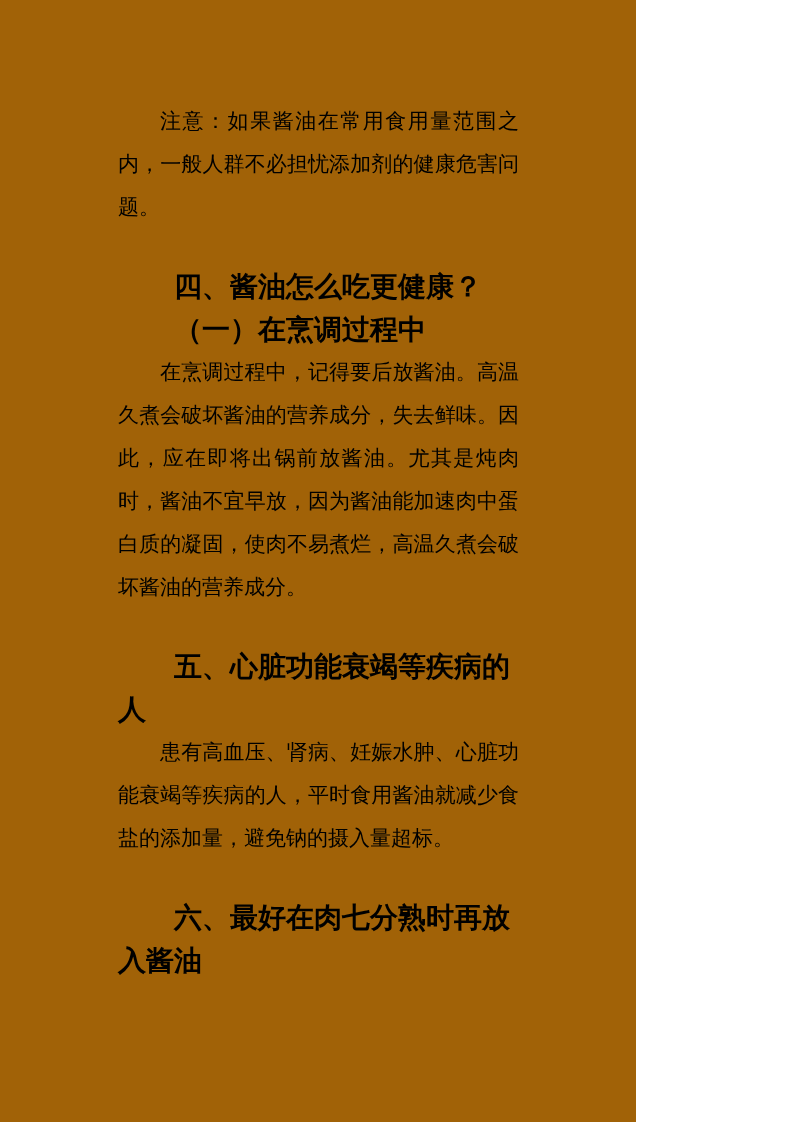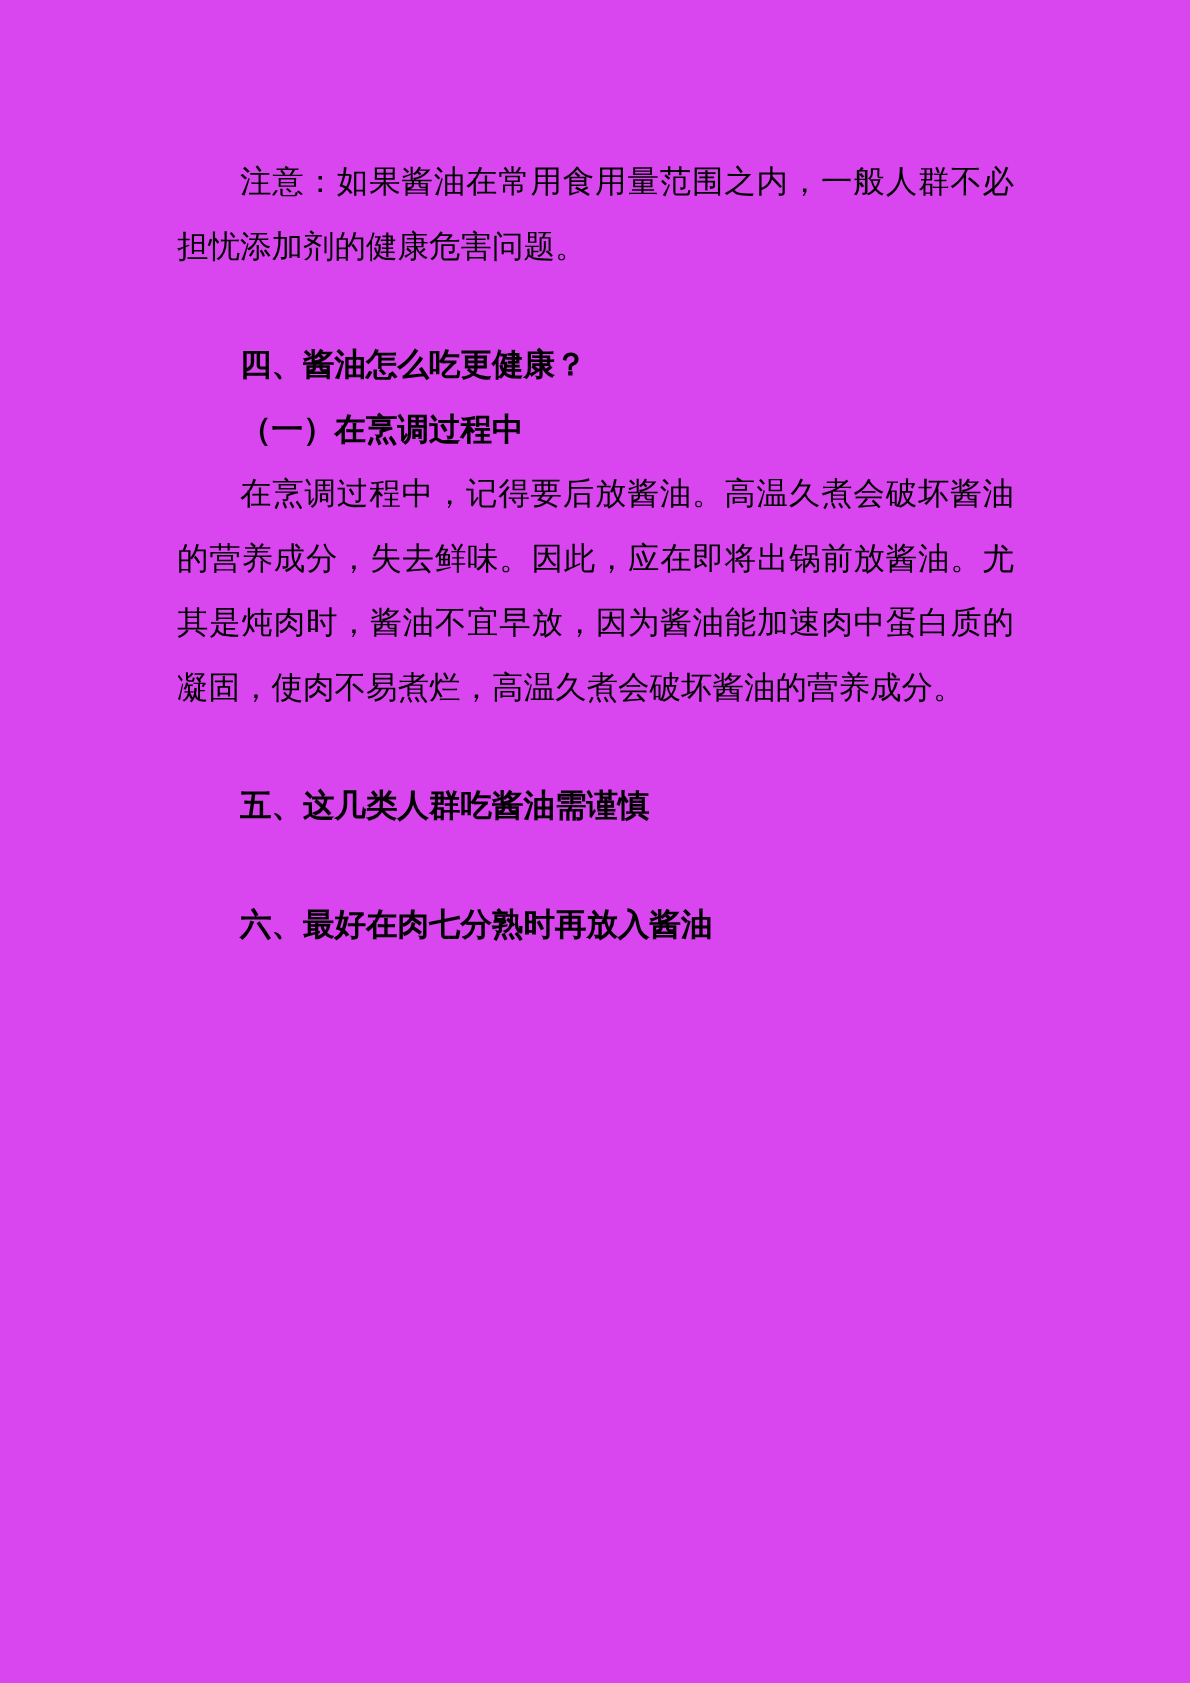--- a/index.html
+++ b/index.html
@@ -2,44 +2,44 @@
 <html><head>
 <meta charset="utf-8">
 <style>
   html, body {
     margin: 0;
     padding: 0;
     background: #ffffff;
   }
   .page {
     position: relative;
-    width: 793px;
+    width: 636px;
     height: 1122px;
-    background: #d946ef;
+    background: #a16207;
     color: #000000;
     overflow: hidden;
     box-sizing: border-box;
   }
   .content {
     box-sizing: border-box;
     padding: 100px 117px 0 118px;
   }
   .body-text {
     font-family: "Liberation Serif", "DejaVu Serif", serif;
     font-size: 21px;
     line-height: 43px;
     text-align: justify;
     text-indent: 2em;
     margin: 0;
     color: #000000;
   }
   .heading {
     font-family: "Liberation Sans", "DejaVu Sans", sans-serif;
     font-weight: bold;
-    font-size: 21px;
+    font-size: 28px;
     line-height: 43px;
     text-indent: 2em;
     margin: 0;
     color: #000000;
   }
   .section-gap {
     margin-top: 36px;
   }
 </style>
 </head>
@@ -51,19 +51,20 @@
     <p class="body-text">注意：如果酱油在常用食用量范围之内，一般人群不必担忧添加剂的健康危害问题。</p>
 
     <h2 class="heading section-gap">四、酱油怎么吃更健康？</h2>
 
     <h3 class="heading">（一）在烹调过程中</h3>
 
     <p class="body-text">在烹调过程中，记得要后放酱油。高温久煮会破坏酱油的营养成分，失去鲜味。因此，应在即将出锅前放酱油。尤其是炖肉时，酱油不宜早放，因为酱油能加速肉中蛋白质的凝固，使肉不易煮烂，高温久煮会破坏酱油的营养成分。</p>
 
 
 
-    <h2 class="heading section-gap">五、这几类人群吃酱油需谨慎</h2>
+    <h2 class="heading section-gap">五、心脏功能衰竭等疾病的人</h2>
 
+    <p class="body-text">患有高血压、肾病、妊娠水肿、心脏功能衰竭等疾病的人，平时食用酱油就减少食盐的添加量，避免钠的摄入量超标。</p>
 
     <h2 class="heading section-gap">六、最好在肉七分熟时再放入酱油</h2>
 
   </div>
 </div>
 
 </body></html>

